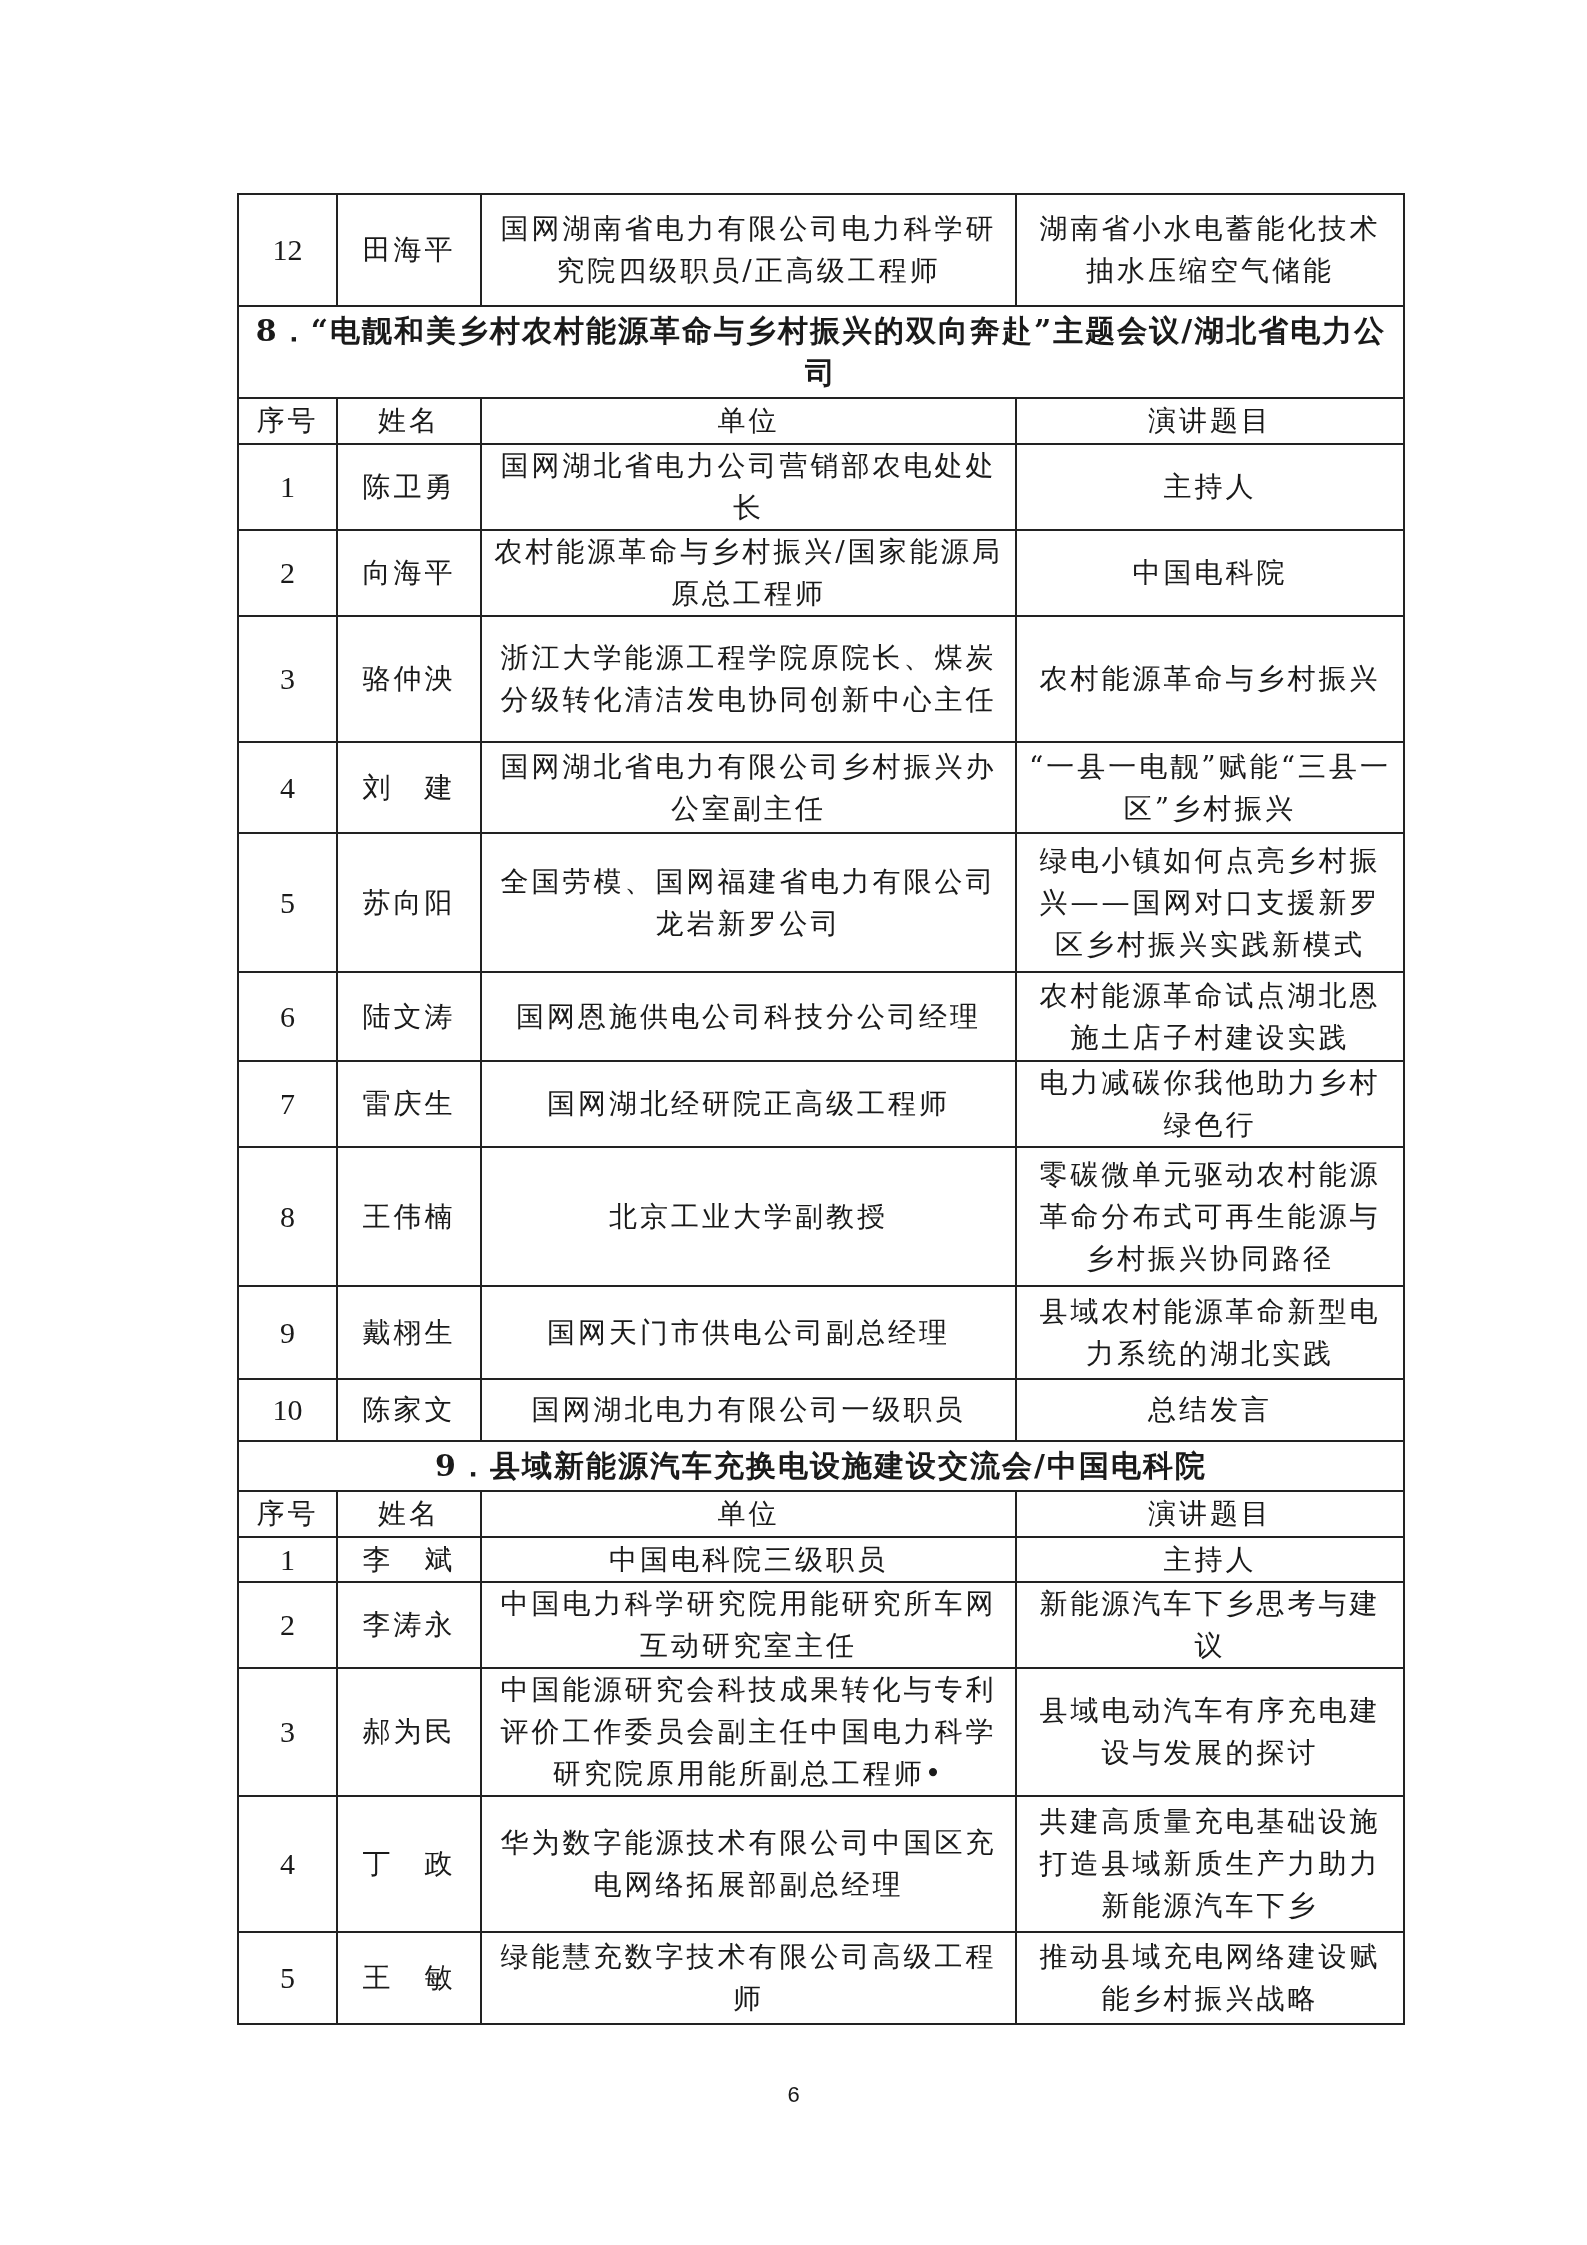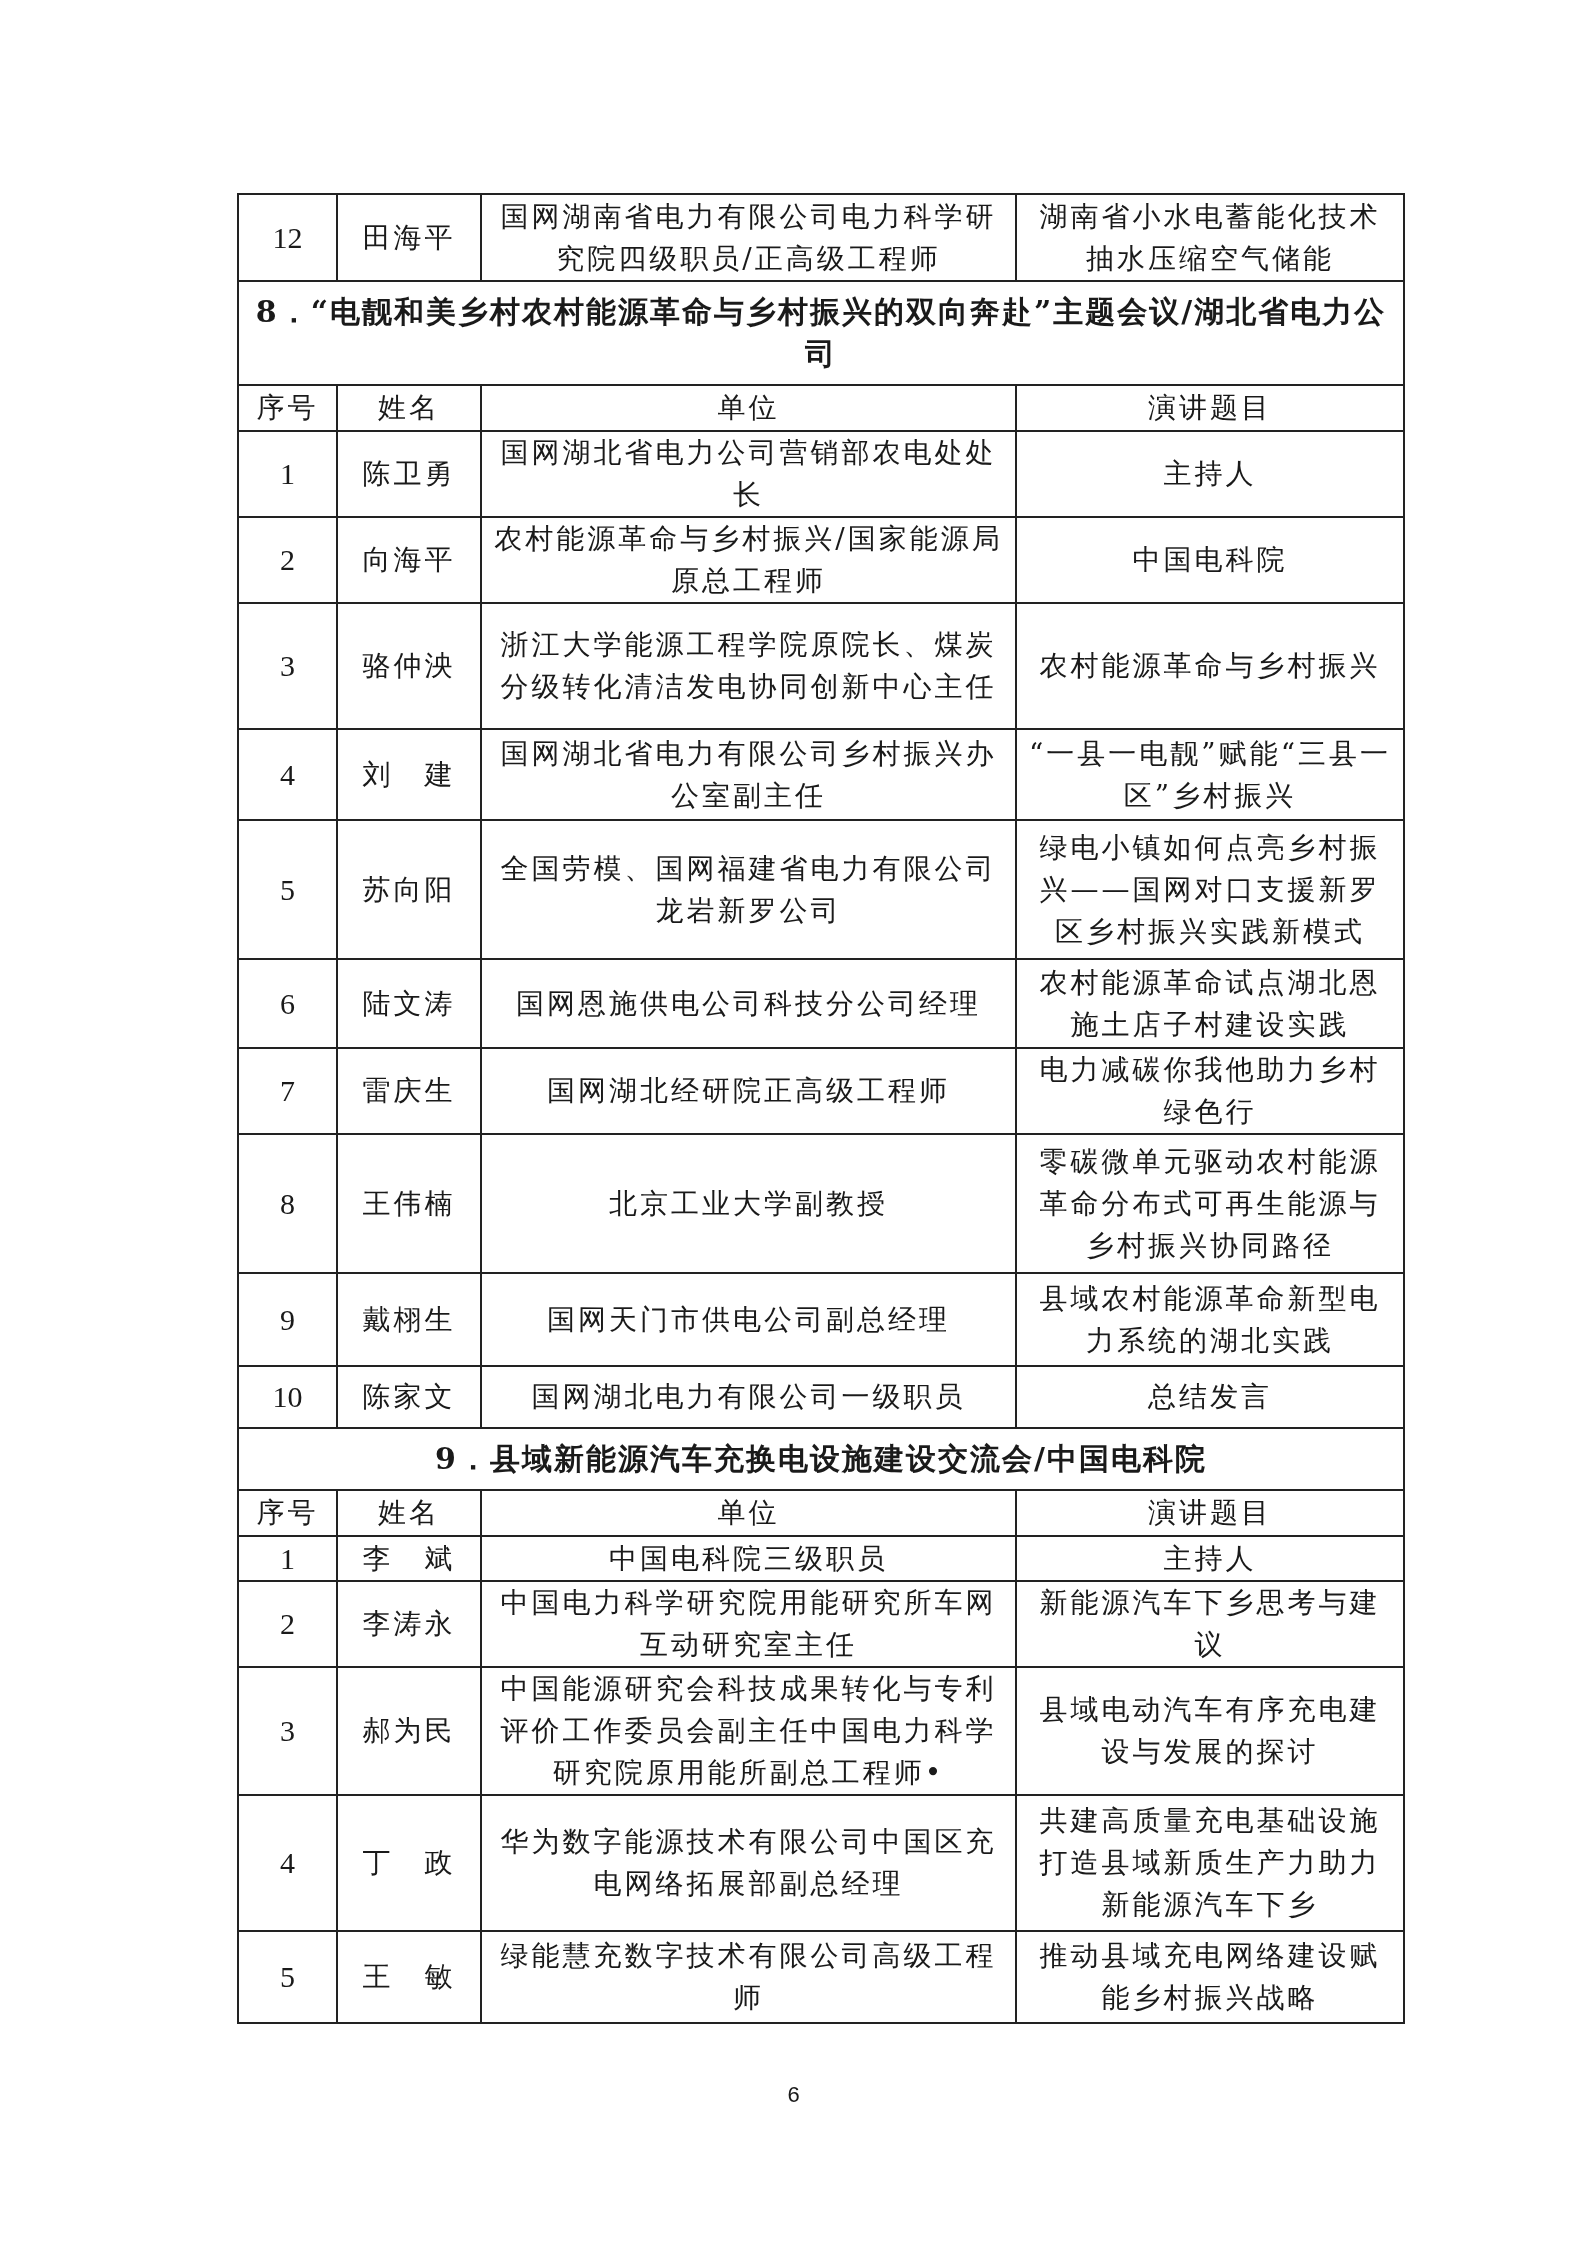--- a/index.html
+++ b/index.html
@@ -4,36 +4,36 @@
 <style>
   html, body { margin:0; padding:0; background:#ffffff; }
   body { width:1587px; height:2245px; position:relative; overflow:hidden;
          font-family:"DejaVu Serif","Liberation Serif",serif; color:#1a1a1a; }
   .page-table { position:absolute; left:237px; top:193px; width:1166px;
                 border-collapse:collapse; table-layout:fixed; }
   .page-table td { border:2px solid #222; text-align:center; vertical-align:middle;
                    font-size:28px; line-height:42px; padding:0 8px; letter-spacing:3px; }
   .c-no { width:99px; } .c-name { width:144px; } .c-unit { width:535px; } .c-topic { width:388px; }
   td.num { font-family:"Liberation Serif","DejaVu Serif",serif; font-size:30px; letter-spacing:0; }
-  td.section { font-weight:bold; font-size:30px; line-height:42px; letter-spacing:2px; padding:9px 10px; }
+  td.section { font-weight:bold; font-size:30px; line-height:42px; letter-spacing:2px; padding:3px 10px; }
   .page-number { position:absolute; left:0; width:1587px; top:2082px; text-align:center;
                  font-family:"Liberation Sans","DejaVu Sans",sans-serif; font-size:22px; }
 </style>
 </head>
 <body>
 
 <table class="page-table">
   <colgroup>
     <col class="c-no">
       <col class="c-name">
       <col class="c-unit">
       <col class="c-topic">
   </colgroup>
   <tbody id="table-body">
-    <tr id="carry-row" style="height: 87px;">
+    <tr id="carry-row" style="height: 112px;">
       <td class="num">12</td>
       <td>田海平</td>
       <td>国网湖南省电力有限公司电力科学研究院四级职员/正高级工程师</td>
       <td>湖南省小水电蓄能化技术抽水压缩空气储能</td>
     </tr>
   <tr style="height: 85px;">
         <td class="section" colspan="4">8．“电靓和美乡村农村能源革命与乡村振兴的双向奔赴”主题会议/湖北省电力公司</td>
       </tr>
       <tr style="height: 46px;">
         <td>序号</td>

